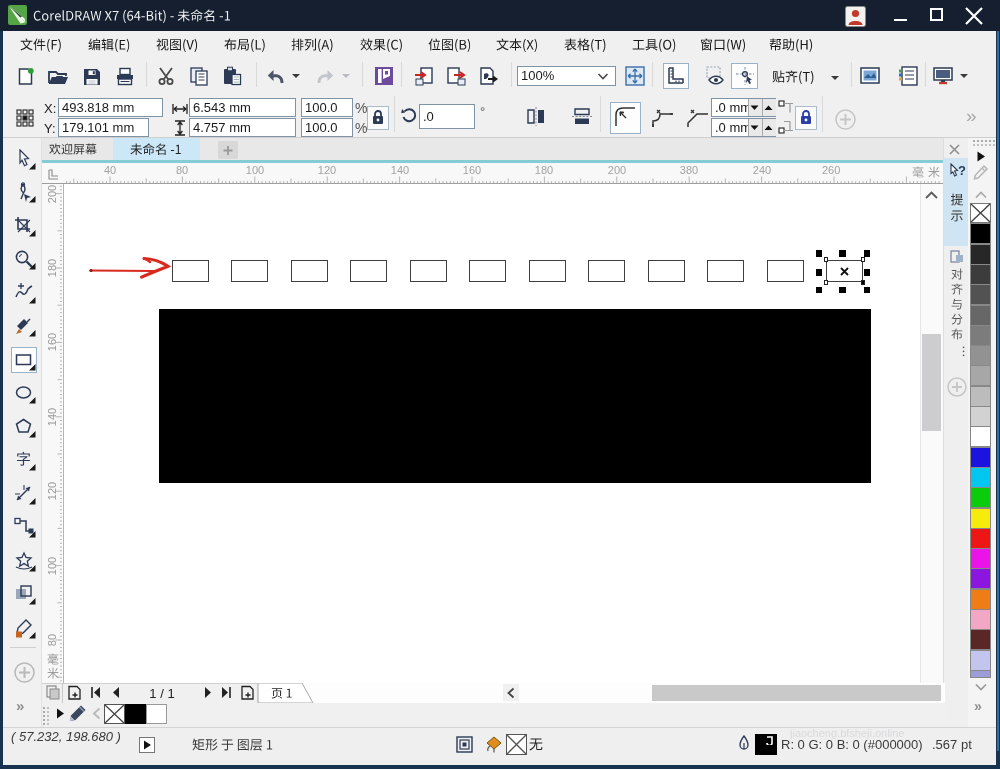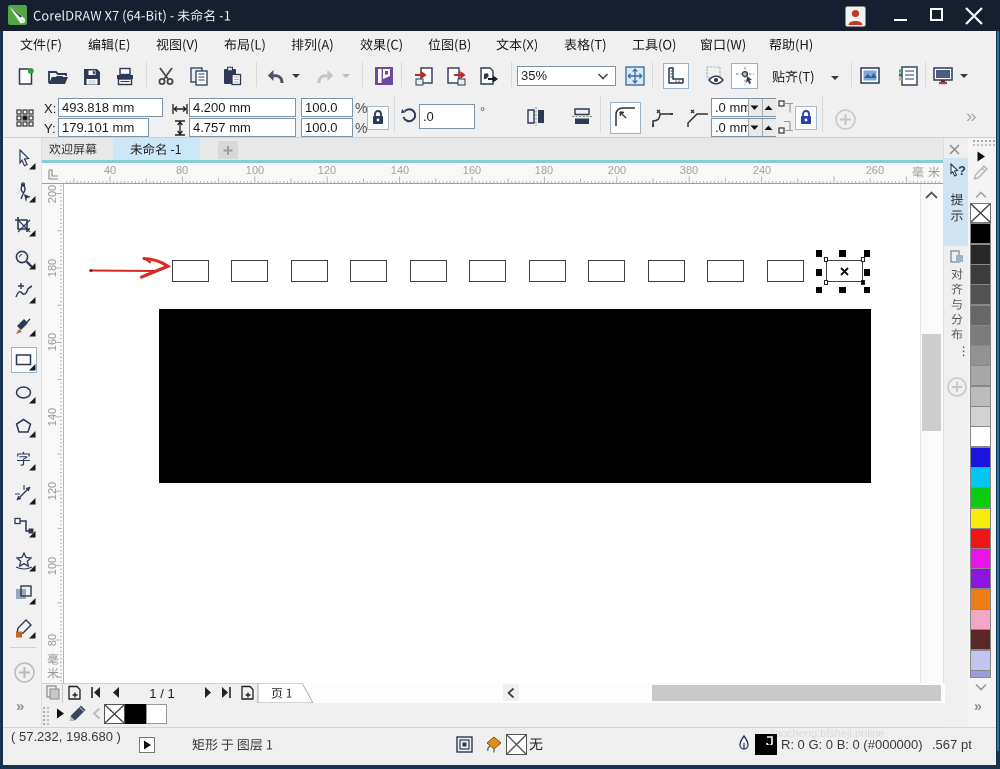--- a/index.html
+++ b/index.html
@@ -173,21 +173,21 @@
 <svg class="a" style="left:446px;top:66px" width="20" height="20" viewBox="0 0 20 20">
       <rect x="2" y="2" width="11" height="15" fill="#fff" stroke="#2c3a56" stroke-width="1.4"></rect>
       <path d="M8 9 h9 M14 6 l4 3 -4 3" stroke="#cc2222" stroke-width="2" fill="none"></path>
       <rect x="12" y="13" width="7" height="6" fill="#e8eef4" stroke="#2c3a56"></rect>
     </svg>
 <svg class="a" style="left:478px;top:66px" width="20" height="20" viewBox="0 0 20 20">
       <path d="M3 2h9l3 3v13H3Z" fill="#fff" stroke="#2c3a56" stroke-width="1.4"></path>
       <path d="M6 8 c3 -2 6 0 4 3 c-2 3 -5 3 -4 0 Z" fill="#2c3a56"></path>
       <path d="M10 13 h8 M15 10.5 l3.5 2.5 -3.5 2.5" stroke="#1a1a1a" stroke-width="1.8" fill="none"></path>
     </svg>
-<div class="ibx" style="left:517px;top:66px;width:99px;height:20px;">35%</div>
+<div class="ibx" style="left:517px;top:66px;width:99px;height:20px;">100%</div>
 <svg class="a" style="left:597px;top:73px" width="12" height="7" viewBox="0 0 12 7">
       <path d="M1.5 1 L6 5.5 L10.5 1" stroke="#4a4a4a" stroke-width="1.6" fill="none"></path>
     </svg>
 <svg class="a" style="left:625px;top:66px" width="20" height="20" viewBox="0 0 20 20">
       <rect x="1" y="1" width="18" height="18" fill="#dce9f5" stroke="#3a6ea5" stroke-width="1.4"></rect>
       <path d="M10 3v14M3 10h14M10 3l-2.2 2.6M10 3l2.2 2.6M10 17l-2.2-2.6M10 17l2.2-2.6M3 10l2.6-2.2M3 10l2.6 2.2M17 10l-2.6-2.2M17 10l-2.6 2.2" stroke="#3a6ea5" stroke-width="1.3" fill="none"></path>
     </svg>
 <div class="a" style="left:663px;top:63px;width:26px;height:26px;background:#fdfdfd;border:1px solid #9ab2c8;box-sizing:border-box;"></div>
 <svg class="a" style="left:666px;top:66px" width="20" height="20" viewBox="0 0 20 20">
       <path d="M3 2 v15 h14 M3 2 h4 v11 h10 v4" fill="none" stroke="#2c3a56" stroke-width="1.5"></path>
@@ -248,21 +248,21 @@
 <div class="a t13" style="left:44px;top:101px;">X:</div>
 <div class="a t13" style="left:44px;top:121px;">Y:</div>
 <div class="ibx" style="left:58px;top:98px;width:105px;height:19px;">493.818 mm</div>
 <div class="ibx" style="left:58px;top:118px;width:91px;height:19px;">179.101 mm</div>
 <svg class="a" style="left:172px;top:103px" width="16" height="12" viewBox="0 0 16 12">
       <path d="M1 1v10M15 1v10M2 6h12M2 6l3-2.4M2 6l3 2.4M14 6l-3-2.4M14 6l-3 2.4" stroke="#222" stroke-width="1.3" fill="none"></path>
     </svg>
 <svg class="a" style="left:174px;top:120px" width="12" height="16" viewBox="0 0 12 16">
       <path d="M1 1h10M1 15h10M6 2v12M6 2l-2.4 3M6 2l2.4 3M6 14l-2.4-3M6 14l2.4-3" stroke="#222" stroke-width="1.3" fill="none"></path>
     </svg>
-<div class="ibx" style="left:189px;top:98px;width:107px;height:19px;">4.200 mm</div>
+<div class="ibx" style="left:189px;top:98px;width:107px;height:19px;">6.543 mm</div>
 <div class="ibx" style="left:189px;top:118px;width:107px;height:19px;">4.757 mm</div>
 <div class="ibx" style="left:301px;top:98px;width:52px;height:19px;">100.0</div>
 <div class="ibx" style="left:301px;top:118px;width:52px;height:19px;">100.0</div>
 <div class="a" style="left:355px;top:100px;font-size:14px;color:#555;">%</div>
 <div class="a" style="left:355px;top:120px;font-size:14px;color:#555;">%</div>
 <div class="a" style="left:367px;top:106px;width:22px;height:24px;background:#fbfbfb;border:1px solid #a9bac9;box-sizing:border-box;"></div>
 <svg class="a" style="left:371px;top:110px" width="14" height="15" viewBox="0 0 14 15">
       <rect x="2" y="6" width="10" height="8" rx="1" fill="#2c3a56"></rect>
       <path d="M4 6 V4 a3 3 0 0 1 6 0 V6" fill="none" stroke="#2c3a56" stroke-width="1.8"></path>
       <circle cx="7" cy="10" r="1.4" fill="#fff"></circle>
@@ -368,21 +368,21 @@
 <div class="a" style="left:98px;top:164px;width:24px;text-align:center;font-size:11px;color:#a2a2a2;">40</div>
 <div class="a" style="left:170px;top:164px;width:24px;text-align:center;font-size:11px;color:#a2a2a2;">80</div>
 <div class="a" style="left:243px;top:164px;width:24px;text-align:center;font-size:11px;color:#a2a2a2;">100</div>
 <div class="a" style="left:315px;top:164px;width:24px;text-align:center;font-size:11px;color:#a2a2a2;">120</div>
 <div class="a" style="left:388px;top:164px;width:24px;text-align:center;font-size:11px;color:#a2a2a2;">140</div>
 <div class="a" style="left:460px;top:164px;width:24px;text-align:center;font-size:11px;color:#a2a2a2;">160</div>
 <div class="a" style="left:532px;top:164px;width:24px;text-align:center;font-size:11px;color:#a2a2a2;">180</div>
 <div class="a" style="left:605px;top:164px;width:24px;text-align:center;font-size:11px;color:#a2a2a2;">200</div>
 <div class="a" style="left:677px;top:164px;width:24px;text-align:center;font-size:11px;color:#a2a2a2;">380</div>
 <div class="a" style="left:750px;top:164px;width:24px;text-align:center;font-size:11px;color:#a2a2a2;">240</div>
-<div class="a" style="left:822px;top:164px;width:24px;text-align:right;font-size:11px;color:#a2a2a2;margin-left:38px;">260</div>
+<div class="a" style="left:822px;top:164px;width:24px;text-align:left;font-size:11px;color:#a2a2a2;">260</div>
 <div class="a" style="left:912px;top:166px;">
       <svg width="32" height="14" viewBox="0 -10.56 32 14" style="overflow:visible;display:block">
         <path fill="#9a9a9a" d="M0.8 -5.1V-3.1H1.6V-4.4H10.4V-3.1H11.2V-5.1ZM3.2 -7.2H8.8V-6.3H3.2ZM2.3 -7.8V-5.7H9.8V-7.8ZM5.2 -9.9C5.3 -9.7 5.5 -9.4 5.6 -9.1H0.7V-8.4H11.4V-9.1H6.7C6.5 -9.4 6.2 -9.9 6.0 -10.2ZM8.7 -4.3C7.3 -3.9 4.5 -3.7 2.4 -3.6C2.4 -3.4 2.5 -3.2 2.5 -3.0C3.4 -3.1 4.3 -3.1 5.2 -3.2V-2.5L1.5 -2.3L1.6 -1.7L5.2 -2.0V-1.3L0.9 -1.0L1.0 -0.4L5.2 -0.7V-0.4C5.2 0.6 5.6 0.8 7.0 0.8C7.3 0.8 9.7 0.8 10.0 0.8C11.1 0.8 11.4 0.5 11.5 -0.6C11.3 -0.6 10.9 -0.7 10.7 -0.9C10.7 -0.0 10.6 0.1 10.0 0.1C9.4 0.1 7.4 0.1 7.0 0.1C6.2 0.1 6.0 0.0 6.0 -0.4V-0.7L10.9 -1.0L10.8 -1.7L6.0 -1.3V-2.0L10.2 -2.3L10.1 -2.9L6.0 -2.6V-3.3C7.2 -3.4 8.3 -3.6 9.1 -3.7Z M25.8 -9.5C25.3 -8.5 24.6 -7.2 24.0 -6.5L24.8 -6.1C25.4 -6.9 26.1 -8.1 26.7 -9.1ZM17.4 -9.0C18.1 -8.1 18.8 -7.0 19.0 -6.2L19.9 -6.6C19.6 -7.4 18.9 -8.5 18.2 -9.4ZM21.5 -10.1V-5.5H16.7V-4.6H20.8C19.8 -2.9 18.0 -1.2 16.4 -0.3C16.6 -0.2 16.9 0.2 17.1 0.4C18.7 -0.6 20.4 -2.3 21.5 -4.1V1.0H22.5V-4.2C23.6 -2.4 25.3 -0.6 26.9 0.3C27.1 0.1 27.4 -0.3 27.6 -0.5C26.0 -1.3 24.3 -2.9 23.2 -4.6H27.3V-5.5H22.5V-10.1Z"></path>
       </svg>
     </div>
 <div class="a" style="left:3px;top:138px;width:39px;height:627px;background:#f1f1f1;border-right:1px solid #e0e0e0;box-sizing:border-box;"></div>
 <svg class="a" style="left:14px;top:148.5px" width="20" height="20" viewBox="0 0 20 20">
       <path d="M6 1 L14.5 9.5 L10.5 10 L13 15.5 L10.5 16.7 L8 11.2 L6 14 Z" fill="#f4f4f4" stroke="#2c3a56" stroke-width="1.2"></path>
     </svg>
 <svg class="a" style="left:29px;top:162.5px" width="7" height="7" viewBox="0 0 7 7">
@@ -747,21 +747,21 @@
 <svg class="a" style="left:91px;top:707px" width="11" height="13" viewBox="0 0 11 13">
       <path d="M8.5 1.5 L3 6.5 L8.5 11.5" stroke="#bbb" stroke-width="2" fill="none"></path>
     </svg>
 <div class="a" style="left:104px;top:704px;width:21px;height:20px;background:#fff;border:1px solid #555;box-sizing:border-box;"></div>
 <svg class="a" style="left:104px;top:704px" width="21" height="20" viewBox="0 0 21 20">
       <path d="M1 1 L20 19 M20 1 L1 19" stroke="#444" stroke-width="1.3"></path>
     </svg>
 <div class="a" style="left:125px;top:704px;width:21px;height:20px;background:#000;"></div>
 <div class="a" style="left:146px;top:704px;width:21px;height:20px;background:#fff;border:1px solid #999;box-sizing:border-box;"></div>
 <div class="a" style="left:3px;top:727px;width:993px;height:38px;background:#efefef;border-top:1px solid #d4d4d4;box-sizing:border-box;"></div>
-<div class="a t13" style="left:11px;top:729px;color:#3a3a3a;">( 57.232, 198.680 )</div>
+<div class="a t13" style="left:11px;top:729px;color:#3a3a3a;font-style:italic;">( 57.232, 198.680 )</div>
 <div class="a" style="left:139px;top:737px;width:16px;height:16px;background:#fff;border:1px solid #777;box-sizing:border-box;"></div>
 <svg class="a" style="left:143px;top:740px" width="9" height="10" viewBox="0 0 9 10">
       <path d="M1 0.5 L8 5 L1 9.5 Z" fill="#111"></path>
     </svg>
 <div class="a" style="left:192px;top:738px;">
       <svg width="81" height="15" viewBox="0 -11.44 81 15" style="overflow:visible;display:block">
         <path fill="#3a3a3a" d="M7.3 -6.3H10.6V-3.8H7.3ZM12.1 -10.2H6.3V0.5H12.3V-0.4H7.3V-2.9H11.5V-7.3H7.3V-9.3H12.1ZM1.8 -10.9C1.6 -9.3 1.2 -7.7 0.6 -6.7C0.8 -6.5 1.2 -6.3 1.4 -6.1C1.7 -6.7 2.0 -7.5 2.2 -8.3H3.0V-6.2L3.0 -5.6H0.8V-4.7H3.0C2.8 -3.0 2.2 -1.1 0.5 0.3C0.7 0.4 1.0 0.8 1.1 1.0C2.4 -0.1 3.1 -1.4 3.5 -2.7C4.1 -1.9 4.9 -0.9 5.2 -0.3L5.9 -1.1C5.5 -1.5 4.2 -3.1 3.7 -3.6C3.8 -4.0 3.9 -4.3 3.9 -4.7H5.8V-5.6H4.0L4.0 -6.2V-8.3H5.5V-9.2H2.4C2.6 -9.7 2.7 -10.2 2.7 -10.7Z M24.0 -10.7C23.2 -9.7 21.7 -8.6 20.5 -7.9C20.7 -7.7 21.0 -7.5 21.2 -7.2C22.5 -8.0 23.9 -9.1 24.9 -10.3ZM24.4 -7.1C23.5 -6.0 21.9 -4.8 20.6 -4.1C20.8 -4.0 21.1 -3.7 21.3 -3.5C22.7 -4.2 24.3 -5.5 25.3 -6.8ZM24.7 -3.6C23.7 -2.0 21.9 -0.5 19.9 0.2C20.2 0.5 20.5 0.8 20.6 1.0C22.6 0.1 24.5 -1.4 25.6 -3.2ZM18.3 -9.2V-5.8H16.2V-9.2ZM13.5 -5.8V-4.9H15.2C15.2 -3.0 14.9 -1.1 13.5 0.5C13.7 0.6 14.1 0.9 14.2 1.1C15.8 -0.6 16.1 -2.7 16.1 -4.9H18.3V1.0H19.2V-4.9H20.6V-5.8H19.2V-9.2H20.4V-10.1H13.8V-9.2H15.2V-5.8Z M30.5 -10.0V-9.0H35.0V-5.7H29.6V-4.8H35.0V-0.4C35.0 -0.1 34.9 -0.0 34.6 -0.0C34.3 -0.0 33.3 -0.0 32.3 -0.1C32.4 0.2 32.6 0.7 32.7 1.0C34.0 1.0 34.9 1.0 35.4 0.8C35.9 0.6 36.0 0.3 36.0 -0.4V-4.8H41.2V-5.7H36.0V-9.0H40.3V-10.0Z M49.7 -3.6C50.7 -3.4 52.1 -3.0 52.8 -2.6L53.2 -3.2C52.5 -3.6 51.2 -4.0 50.1 -4.2ZM48.4 -2.0C50.2 -1.8 52.4 -1.2 53.7 -0.8L54.1 -1.5C52.9 -1.9 50.6 -2.4 48.9 -2.6ZM45.9 -10.3V1.0H46.9V0.5H55.8V1.0H56.7V-10.3ZM46.9 -0.4V-9.5H55.8V-0.4ZM50.2 -9.2C49.6 -8.1 48.4 -7.1 47.3 -6.5C47.5 -6.3 47.9 -6.0 48.0 -5.9C48.4 -6.1 48.8 -6.4 49.2 -6.8C49.6 -6.4 50.1 -6.0 50.6 -5.6C49.5 -5.1 48.2 -4.7 47.1 -4.5C47.3 -4.3 47.5 -3.9 47.6 -3.7C48.8 -4.0 50.2 -4.5 51.4 -5.1C52.5 -4.6 53.7 -4.1 55.0 -3.8C55.1 -4.1 55.3 -4.4 55.5 -4.6C54.4 -4.8 53.2 -5.1 52.2 -5.6C53.2 -6.3 54.0 -7.0 54.6 -7.9L54.0 -8.2L53.9 -8.2H50.5C50.7 -8.4 50.9 -8.7 51.0 -8.9ZM49.7 -7.3 49.8 -7.4H53.2C52.7 -6.9 52.1 -6.4 51.4 -6.0C50.7 -6.4 50.2 -6.9 49.7 -7.3Z M61.8 -5.9V-5.1H69.2V-5.9ZM60.5 -9.5H68.4V-7.9H60.5ZM59.6 -10.3V-6.5C59.6 -4.4 59.4 -1.5 58.2 0.5C58.5 0.6 58.9 0.9 59.1 1.0C60.4 -1.1 60.5 -4.3 60.5 -6.5V-7.0H69.3V-10.3ZM61.6 0.8C62.0 0.7 62.6 0.6 68.3 0.2C68.5 0.6 68.6 0.9 68.8 1.2L69.7 0.7C69.2 -0.1 68.3 -1.5 67.6 -2.5L66.7 -2.1C67.1 -1.6 67.4 -1.1 67.8 -0.5L62.8 -0.2C63.5 -1.0 64.2 -1.9 64.8 -2.8H70.1V-3.7H60.9V-2.8H63.5C62.9 -1.8 62.2 -0.9 62.0 -0.7C61.7 -0.4 61.4 -0.1 61.2 -0.1C61.3 0.2 61.5 0.6 61.6 0.8Z M74.9 0.0H80.1V-1.0H78.2V-9.5H77.3C76.8 -9.2 76.2 -9.0 75.3 -8.9V-8.1H77.0V-1.0H74.9Z"></path>
       </svg>
     </div>
 <svg class="a" style="left:456px;top:736px" width="17" height="17" viewBox="0 0 17 17">
@@ -785,13 +785,13 @@
 <svg class="a" style="left:738px;top:735px" width="12" height="18" viewBox="0 0 12 18">
 <path d="M6 1 C3 5 2 8 2 10 a4 4 0 0 0 8 0 C10 8 9 5 6 1 Z" fill="none" stroke="#2c3a56" stroke-width="1.3"></path>
 <path d="M6 8 v6" stroke="#2c3a56" stroke-width="1.2"></path>
     </svg>
 <div class="a" style="left:755px;top:734px;width:22px;height:21px;background:#000;"></div>
 <svg class="a" style="left:766px;top:736px" width="10" height="9" viewBox="0 0 10 9">
       <path d="M1 1 h5 v6 a2.5 2.5 0 0 1 -5 0" fill="none" stroke="#fff" stroke-width="1.6"></path>
     </svg>
 <div class="a t13" style="left:781px;top:737px;color:#3a3a3a;">R: 0 G: 0 B: 0 (#000000)</div>
 <div class="a t13" style="left:932px;top:737px;color:#3a3a3a;">.567 pt</div>
-<div class="a" style="left:770px;top:727px;font-size:11px;color:rgba(120,120,140,0.18);">jiaocheng.bfsheji.online</div>
+<div class="a" style="left:790px;top:727px;font-size:11px;color:rgba(120,120,140,0.18);">jiaocheng.bfsheji.online</div>
 </div>
 </body></html>

